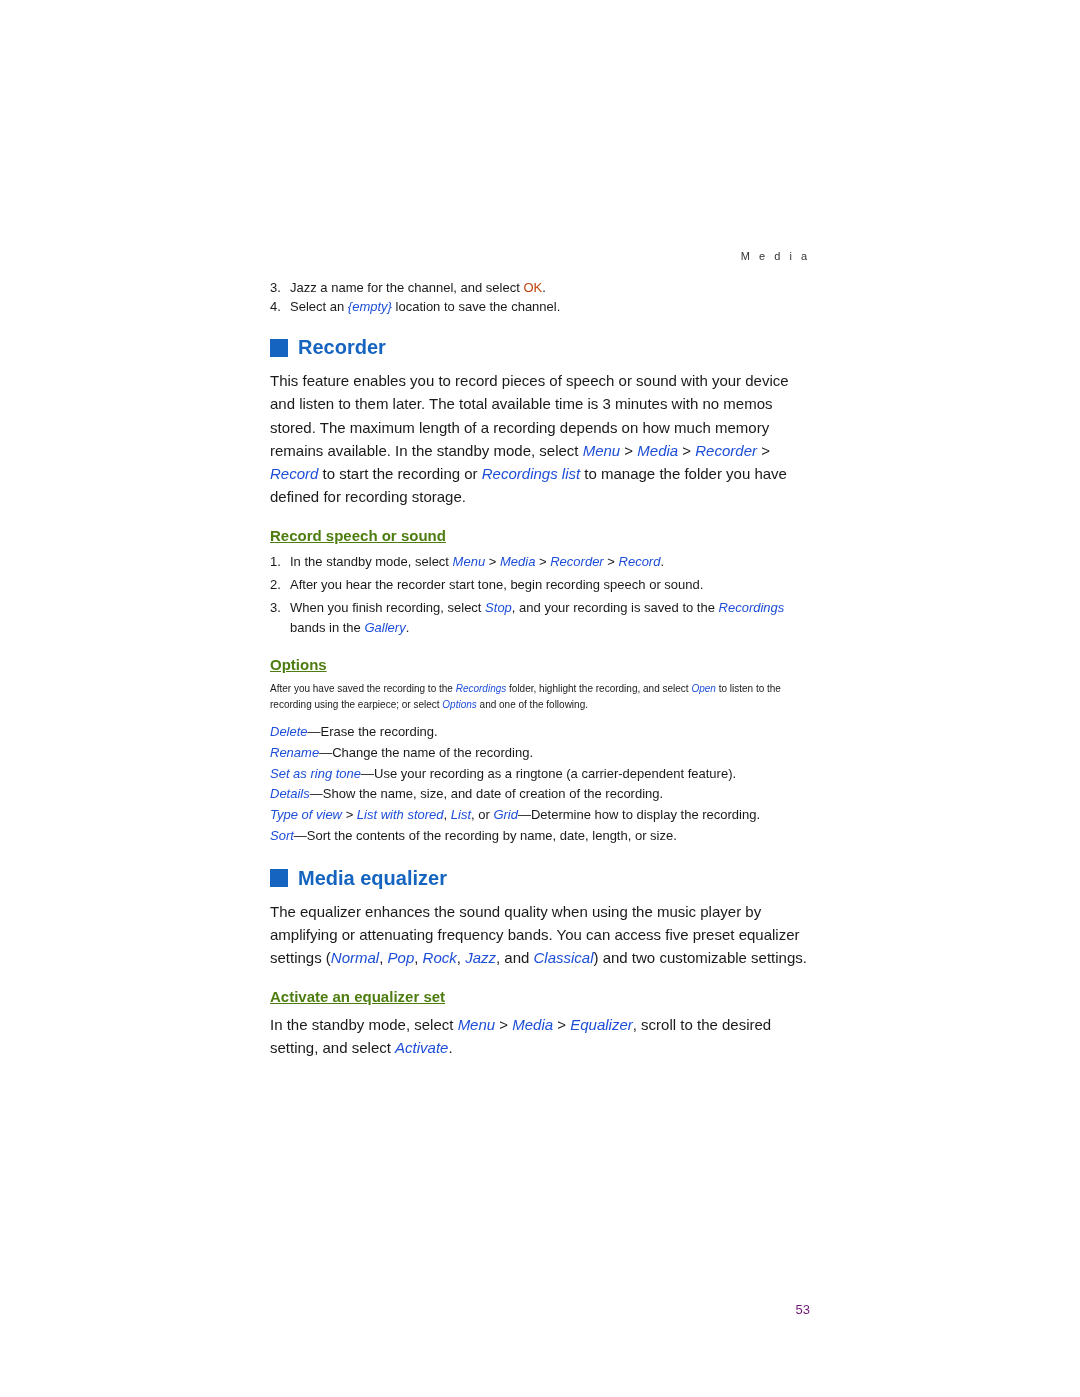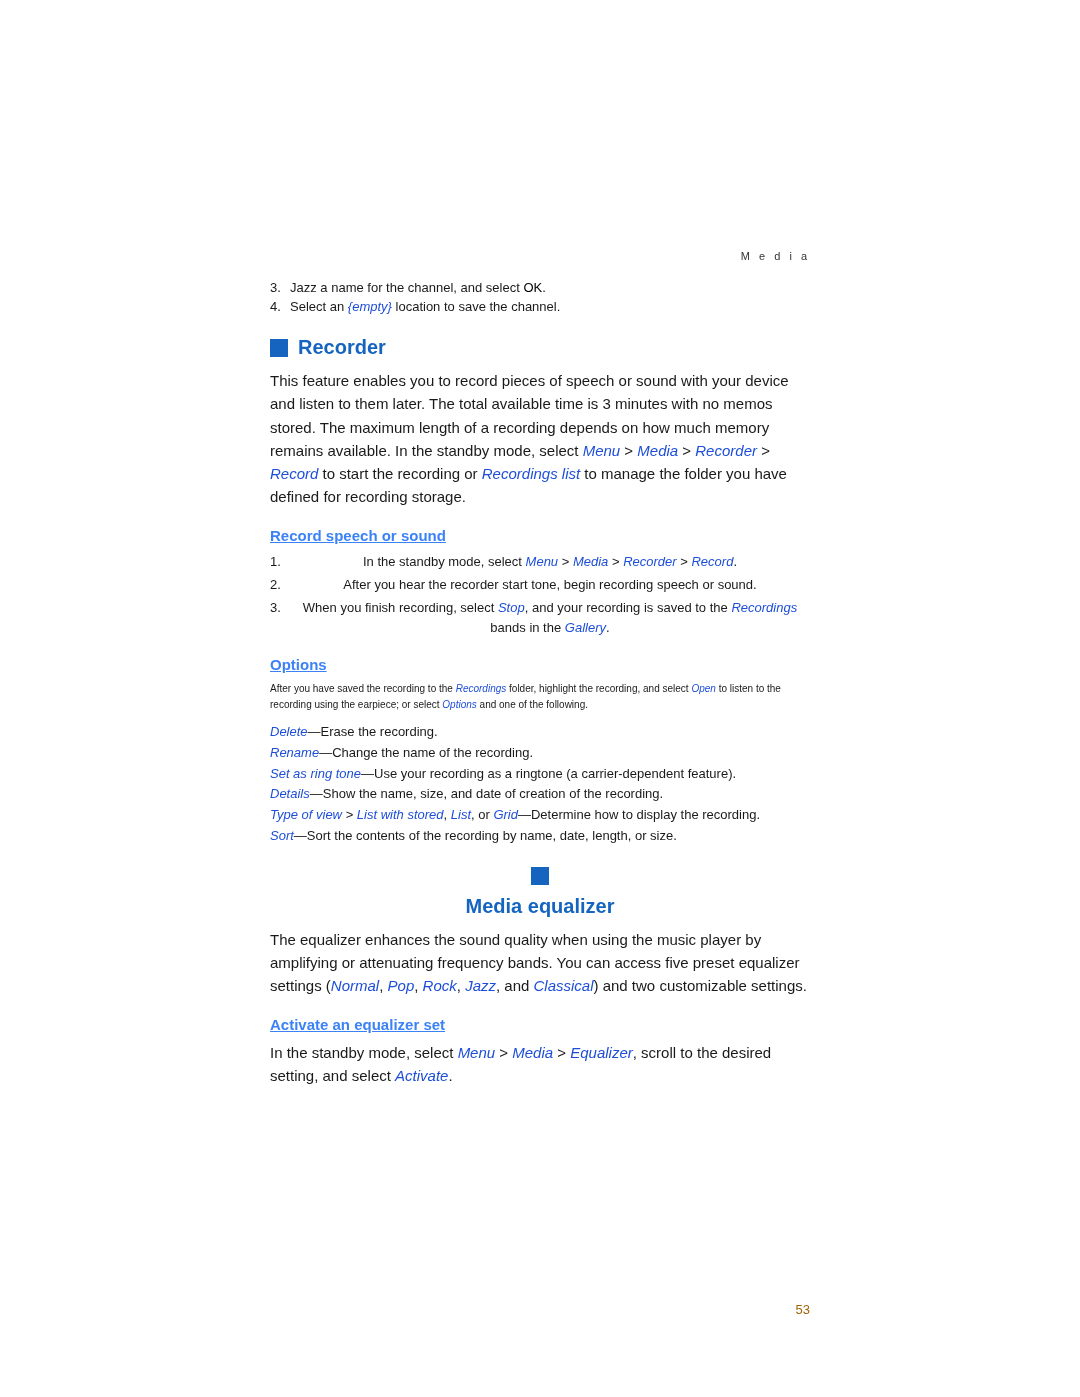--- a/index.html
+++ b/index.html
@@ -49,21 +49,21 @@
 
     .step-list li::before {
       position: absolute;
       left: 0;
     }
 
     .step-list li:nth-child(1)::before { content: "3."; }
     .step-list li:nth-child(2)::before { content: "4."; }
 
     .link {
-      color: #000000;
+      color: #c2410c;
       text-decoration: none;
     }
 
     .link-italic {
       color: #1d4ed8;
       text-decoration: none;
       font-style: italic;
     }
 
     .section-heading {
@@ -90,39 +90,38 @@
     .body-text {
       font-size: 15px;
       line-height: 1.55;
       color: #1a1a1a;
       margin-bottom: 14px;
     }
 
     .subsection-heading {
       font-size: 15px;
       font-weight: bold;
-      color: #3b82f6;
+      color: #4d7c0f;
       text-decoration: underline;
       margin-bottom: 8px;
       margin-top: 18px;
     }
 
     .numbered-list {
       list-style: none;
       padding-left: 0;
       margin-bottom: 14px;
     }
 
     .numbered-list li {
       font-size: 13px;
       line-height: 1.55;
       padding-left: 20px;
       position: relative;
       margin-bottom: 3px;
-      text-align: center;
     }
 
     .numbered-list li::before {
       position: absolute;
       left: 0;
       color: #1a1a1a;
     }
 
     .numbered-list li:nth-child(1)::before { content: "1."; }
     .numbered-list li:nth-child(2)::before { content: "2."; }
@@ -138,21 +137,21 @@
       font-size: 13px;
       line-height: 1.6;
       color: #1a1a1a;
     }
 
     .page-number {
       position: absolute;
       bottom: 80px;
       right: 270px;
       font-size: 13px;
-      color: #a16207;
+      color: #701a75;
     }
   </style>
 </head>
 <body>
 
 <div class="page">
 
   <div class="header-label">M e d i a</div>
 
   <ul class="step-list">
@@ -207,21 +206,21 @@
       <a class="link-italic">Details</a><span>—Show the name, size, and date of creation of the recording.</span>
     </p>
     <p class="option-line">
       <a class="link-italic">Type of view</a><span> &gt; </span><a class="link-italic">List with stored</a><span>, </span><a class="link-italic">List</a><span>, or </span><a class="link-italic">Grid</a><span>—Determine how to display the recording.</span>
     </p>
     <p class="option-line">
       <a class="link-italic">Sort</a><span>—Sort the contents of the recording by name, date, length, or size.</span>
     </p>
   </div>
 
-  <div class="section-heading" style="margin-top: 20px; flex-direction: column;">
+  <div class="section-heading" style="margin-top: 20px;">
     <div class="section-heading-square"></div>
     <span class="section-heading-text">Media equalizer</span>
   </div>
 
   <p class="body-text">
     <span>The equalizer enhances the sound quality when using the music player by amplifying or attenuating frequency bands. You can access five preset equalizer settings (</span><a class="link-italic">Normal</a><span>, </span><a class="link-italic">Pop</a><span>, </span><a class="link-italic">Rock</a><span>, </span><a class="link-italic">Jazz</a><span>, and </span><a class="link-italic">Classical</a><span>) and two customizable settings.</span>
   </p>
 
   <div class="subsection-heading">Activate an equalizer set</div>
 

